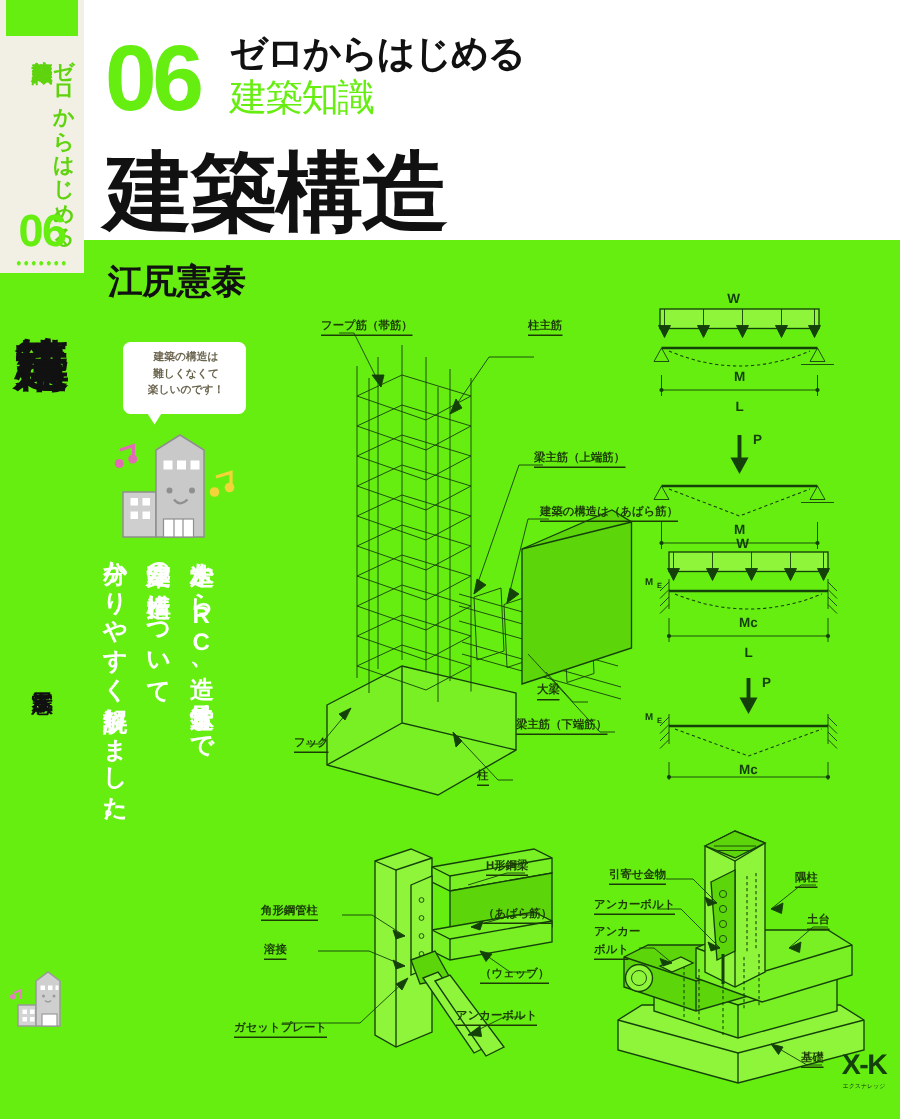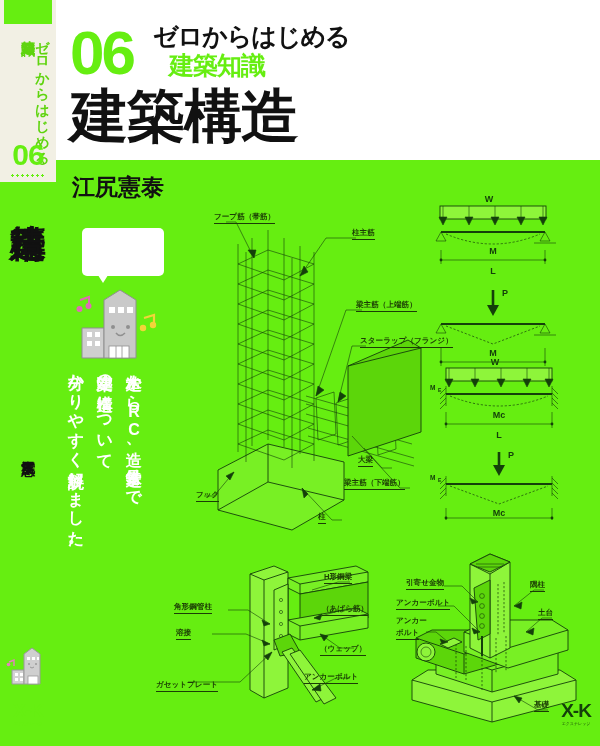--- a/index.html
+++ b/index.html
@@ -34,23 +34,23 @@
   .spine-xk{position:absolute;left:0;top:700px;width:56px;text-align:center;}
   .spine-xk .xk{font-size:19px;font-weight:800;color:#66ee11;letter-spacing:-1px;}
   .spine-xk .xksub{font-size:4px;color:#66ee11;letter-spacing:0px;display:block;margin-top:-1px;}
 
   
   .head{position:absolute;left:56px;top:0;width:544px;height:160px;background:#ffffff;}
   .num06{position:absolute;left:70px;top:22px;font-size:62px;font-weight:800;
      color:#66ee11;letter-spacing:-3px;line-height:1;}
   .series-l1{position:absolute;left:153px;top:24px;font-size:25px;font-weight:800;
      color:#111;letter-spacing:-1px;line-height:1;}
-  .series-l2{position:absolute;left:169px;top:53px;font-size:25px;font-weight:700;
+  .series-l2{position:absolute;left:153px;top:53px;font-size:25px;font-weight:400;
      color:#66ee11;letter-spacing:-1px;line-height:1;}
-  .maintitle{position:absolute;left:70px;top:87px;font-size:58px;font-weight:800;
+  .maintitle{position:absolute;left:70px;top:100px;font-size:58px;font-weight:800;
      color:#111;letter-spacing:-1px;line-height:1;text-align:right;}
 
   
   .body-green{position:absolute;left:56px;top:160px;width:544px;height:586px;background:#66ee11;}
   .author{position:absolute;left:72px;top:172px;font-size:23px;font-weight:800;color:#111;letter-spacing:0px;text-align:center;}
 
   
   .bubble{position:absolute;left:82px;top:228px;width:82px;height:48px;background:#fff;
      border-radius:5px;}
   .bubble-tail{position:absolute;left:96px;top:272px;width:0;height:0;
@@ -133,20 +133,25 @@
   <div class="num06">06</div>
   <div class="series-l1">ゼロからはじめる</div>
   <div class="series-l2">建築知識</div>
   <div class="maintitle">建築構造</div>
 
   <div class="body-green"></div>
   <div class="author">江尻憲泰</div>
 
   <div class="bubble"></div>
   <div class="bubble-tail"></div>
+  <div class="bubble-txt">
+    <div>建築の構造は</div>
+    <div>難しくなくて</div>
+    <div>楽しいのです！</div>
+  </div>
 
   <svg style="position:absolute;left:78px;top:282px;width:82px;height:78px" viewBox="0 0 82 78">
     <path d="M4 76 V46 H26 V76 Z" fill="#cfcfcf" stroke="#8f8f8f" stroke-width="1"></path>
     <path d="M26 76 V18 L42 8 L58 18 V76 Z" fill="#c9c9c9" stroke="#8f8f8f" stroke-width="1"></path>
     <rect x="9" y="50" width="5" height="5" fill="#fff"></rect>
     <rect x="17" y="50" width="5" height="5" fill="#fff"></rect>
     <rect x="9" y="59" width="5" height="5" fill="#fff"></rect>
     <rect x="17" y="59" width="5" height="5" fill="#fff"></rect>
     <rect x="31" y="25" width="6" height="6" fill="#fff"></rect>
     <rect x="40" y="25" width="6" height="6" fill="#fff"></rect>
@@ -228,23 +233,23 @@
       <path d="M196 268 L186 268 L168 248"></path>
       <path d="M214 288 L204 288 L156 236"></path>
       <path d="M8 296 L18 296 L38 272"></path>
         <polygon class="hv" points="38,272 30,276 34,280"></polygon>
       <path d="M146 320 L136 320 L106 288"></path>
         <polygon class="hv" points="106,288 112,294 108,298"></polygon>
     </g>
   </svg>
 
   <div class="lbl" style="left:214px;top:212px">フープ筋（帯筋）</div>
-  <div class="lbl" style="left:352px;top:228px">柱主筋</div>
+  <div class="lbl" style="left:352px;top:212px">柱主筋</div>
   <div class="lbl" style="left:356px;top:300px">梁主筋（上端筋）</div>
-  <div class="lbl" style="left:360px;top:336px">スターラップ（フランジ）</div>
+  <div class="lbl" style="left:360px;top:336px">建築の構造は（あばら筋）</div>
   <div class="lbl" style="left:358px;top:455px">大梁</div>
   <div class="lbl" style="left:344px;top:478px">梁主筋（下端筋）</div>
   <div class="lbl" style="left:196px;top:490px">フック</div>
   <div class="lbl" style="left:318px;top:512px">柱</div>
 
   <svg style="position:absolute;left:428px;top:192px;width:160px;height:300px" viewBox="0 0 160 300">
 
     <g>
       <rect class="dgf" x="12" y="14" width="106" height="13"></rect>
       <g class="thin">

